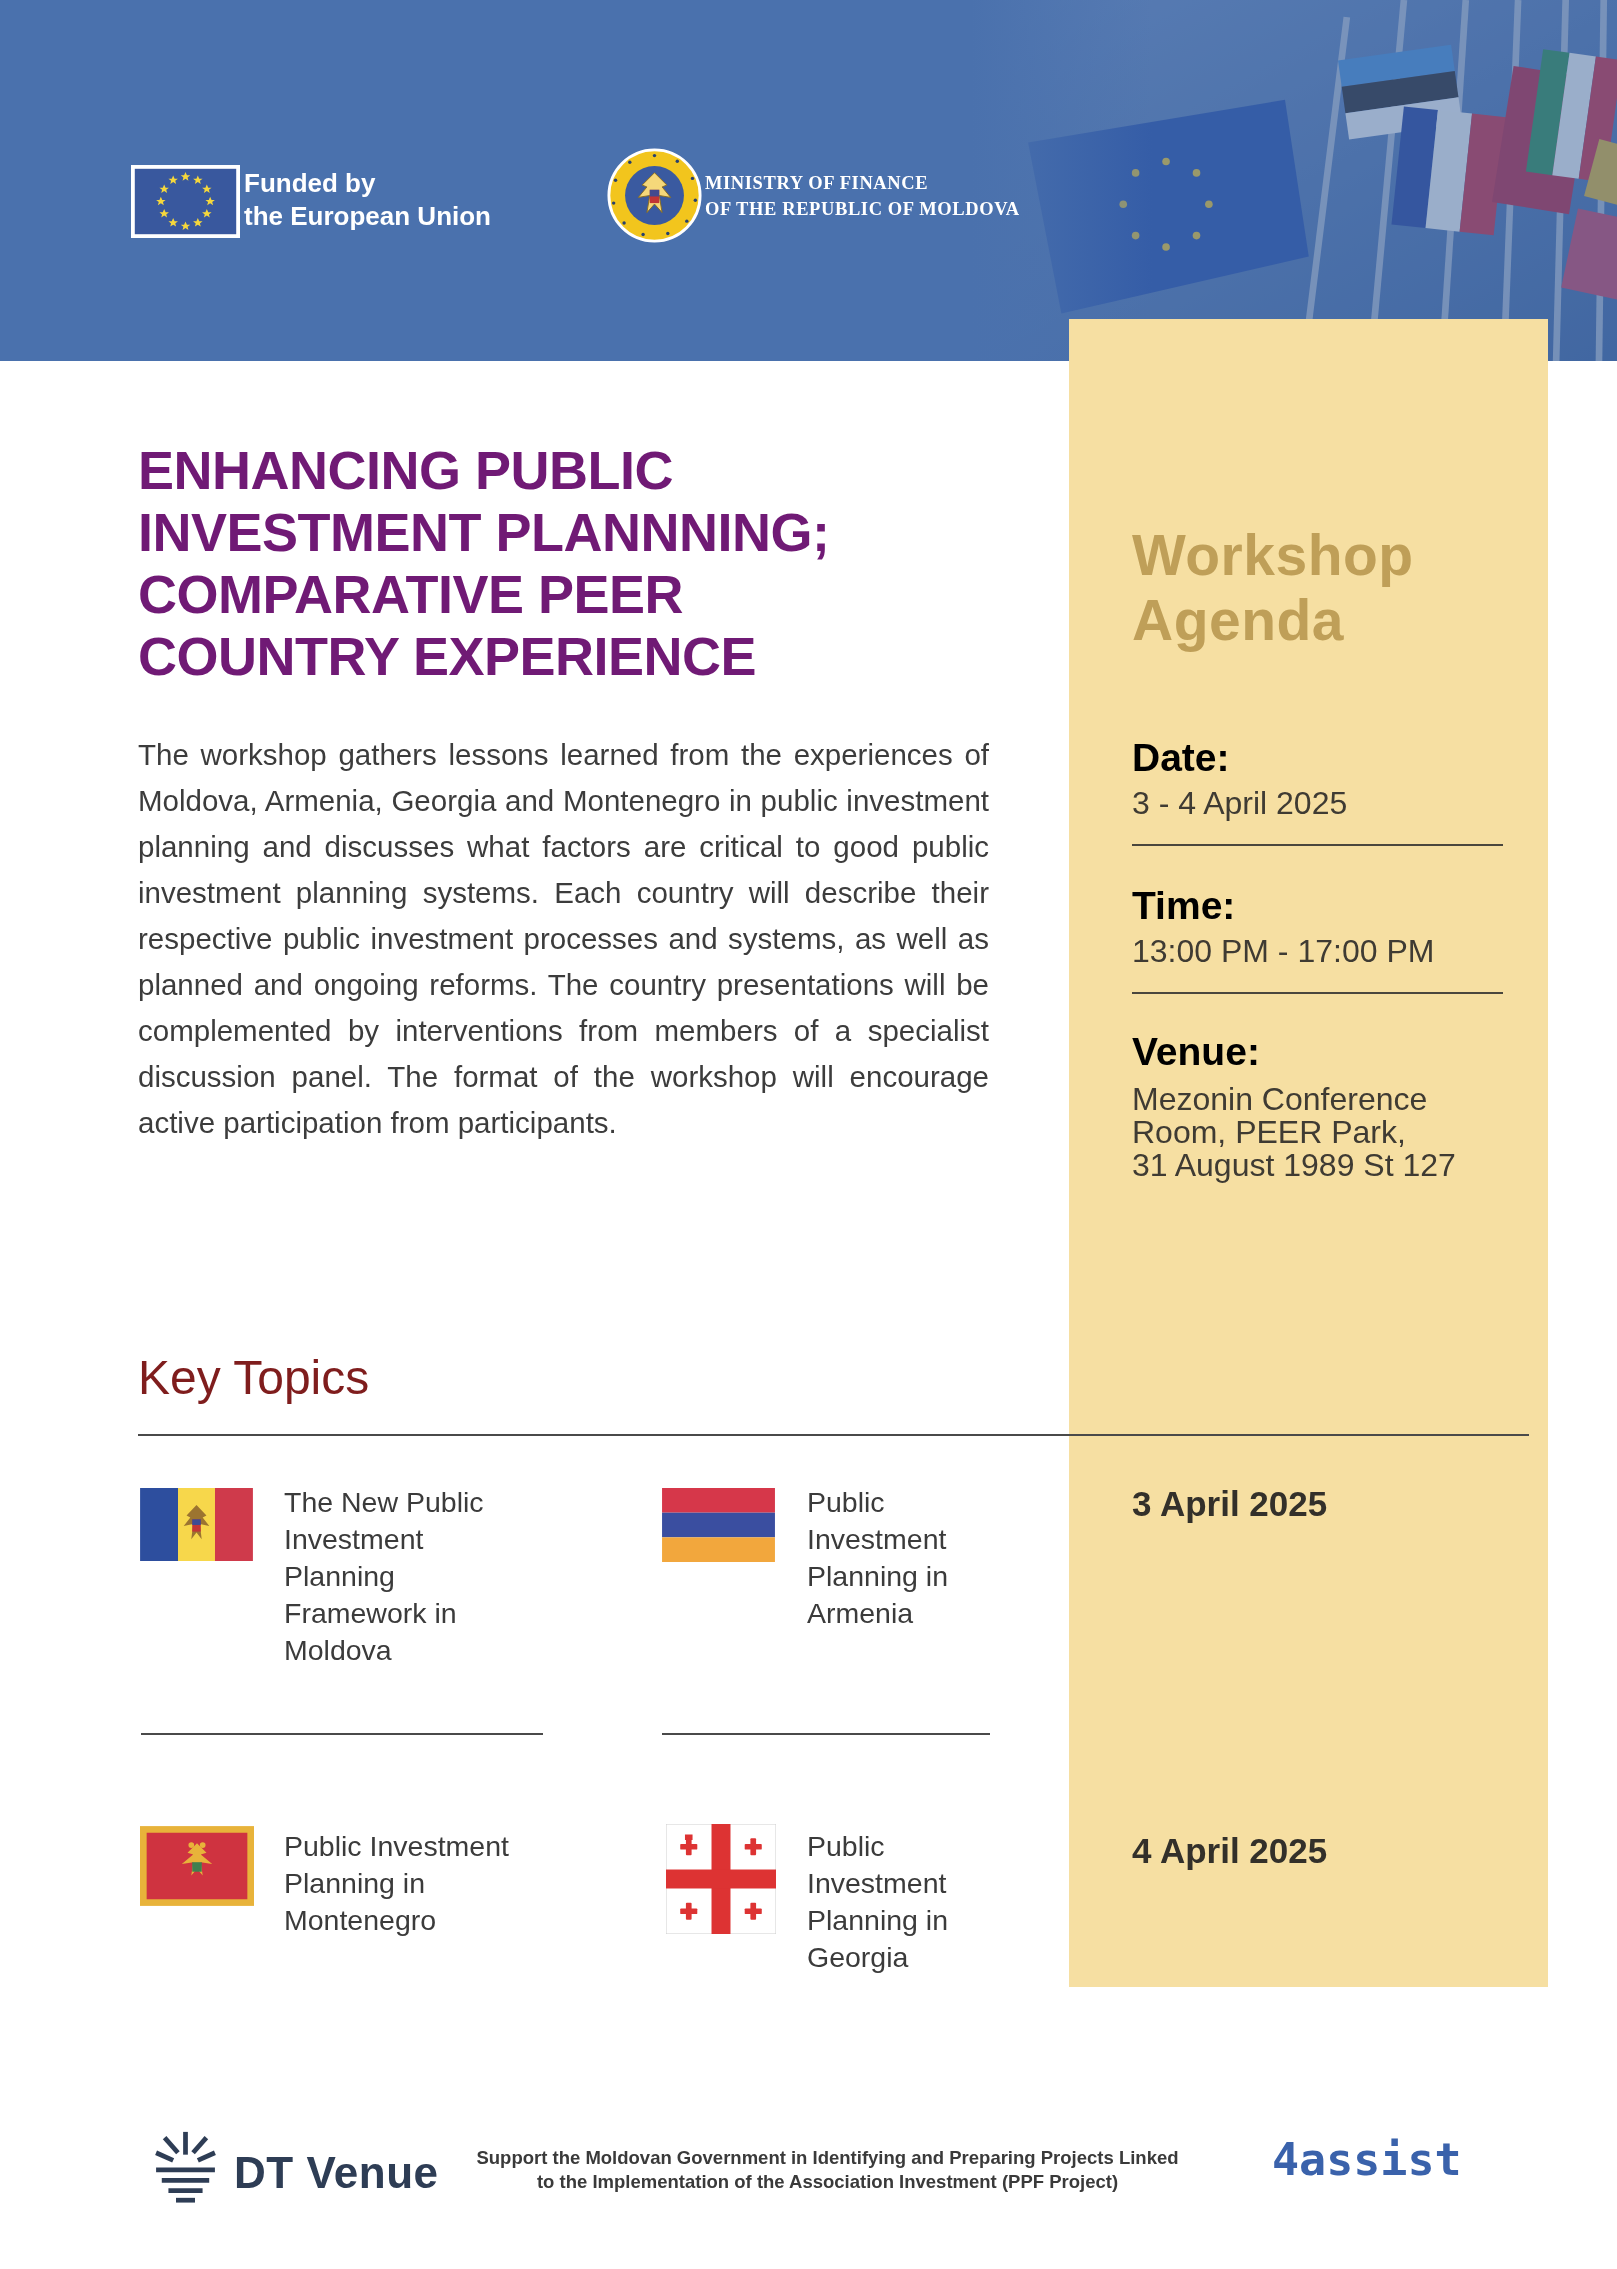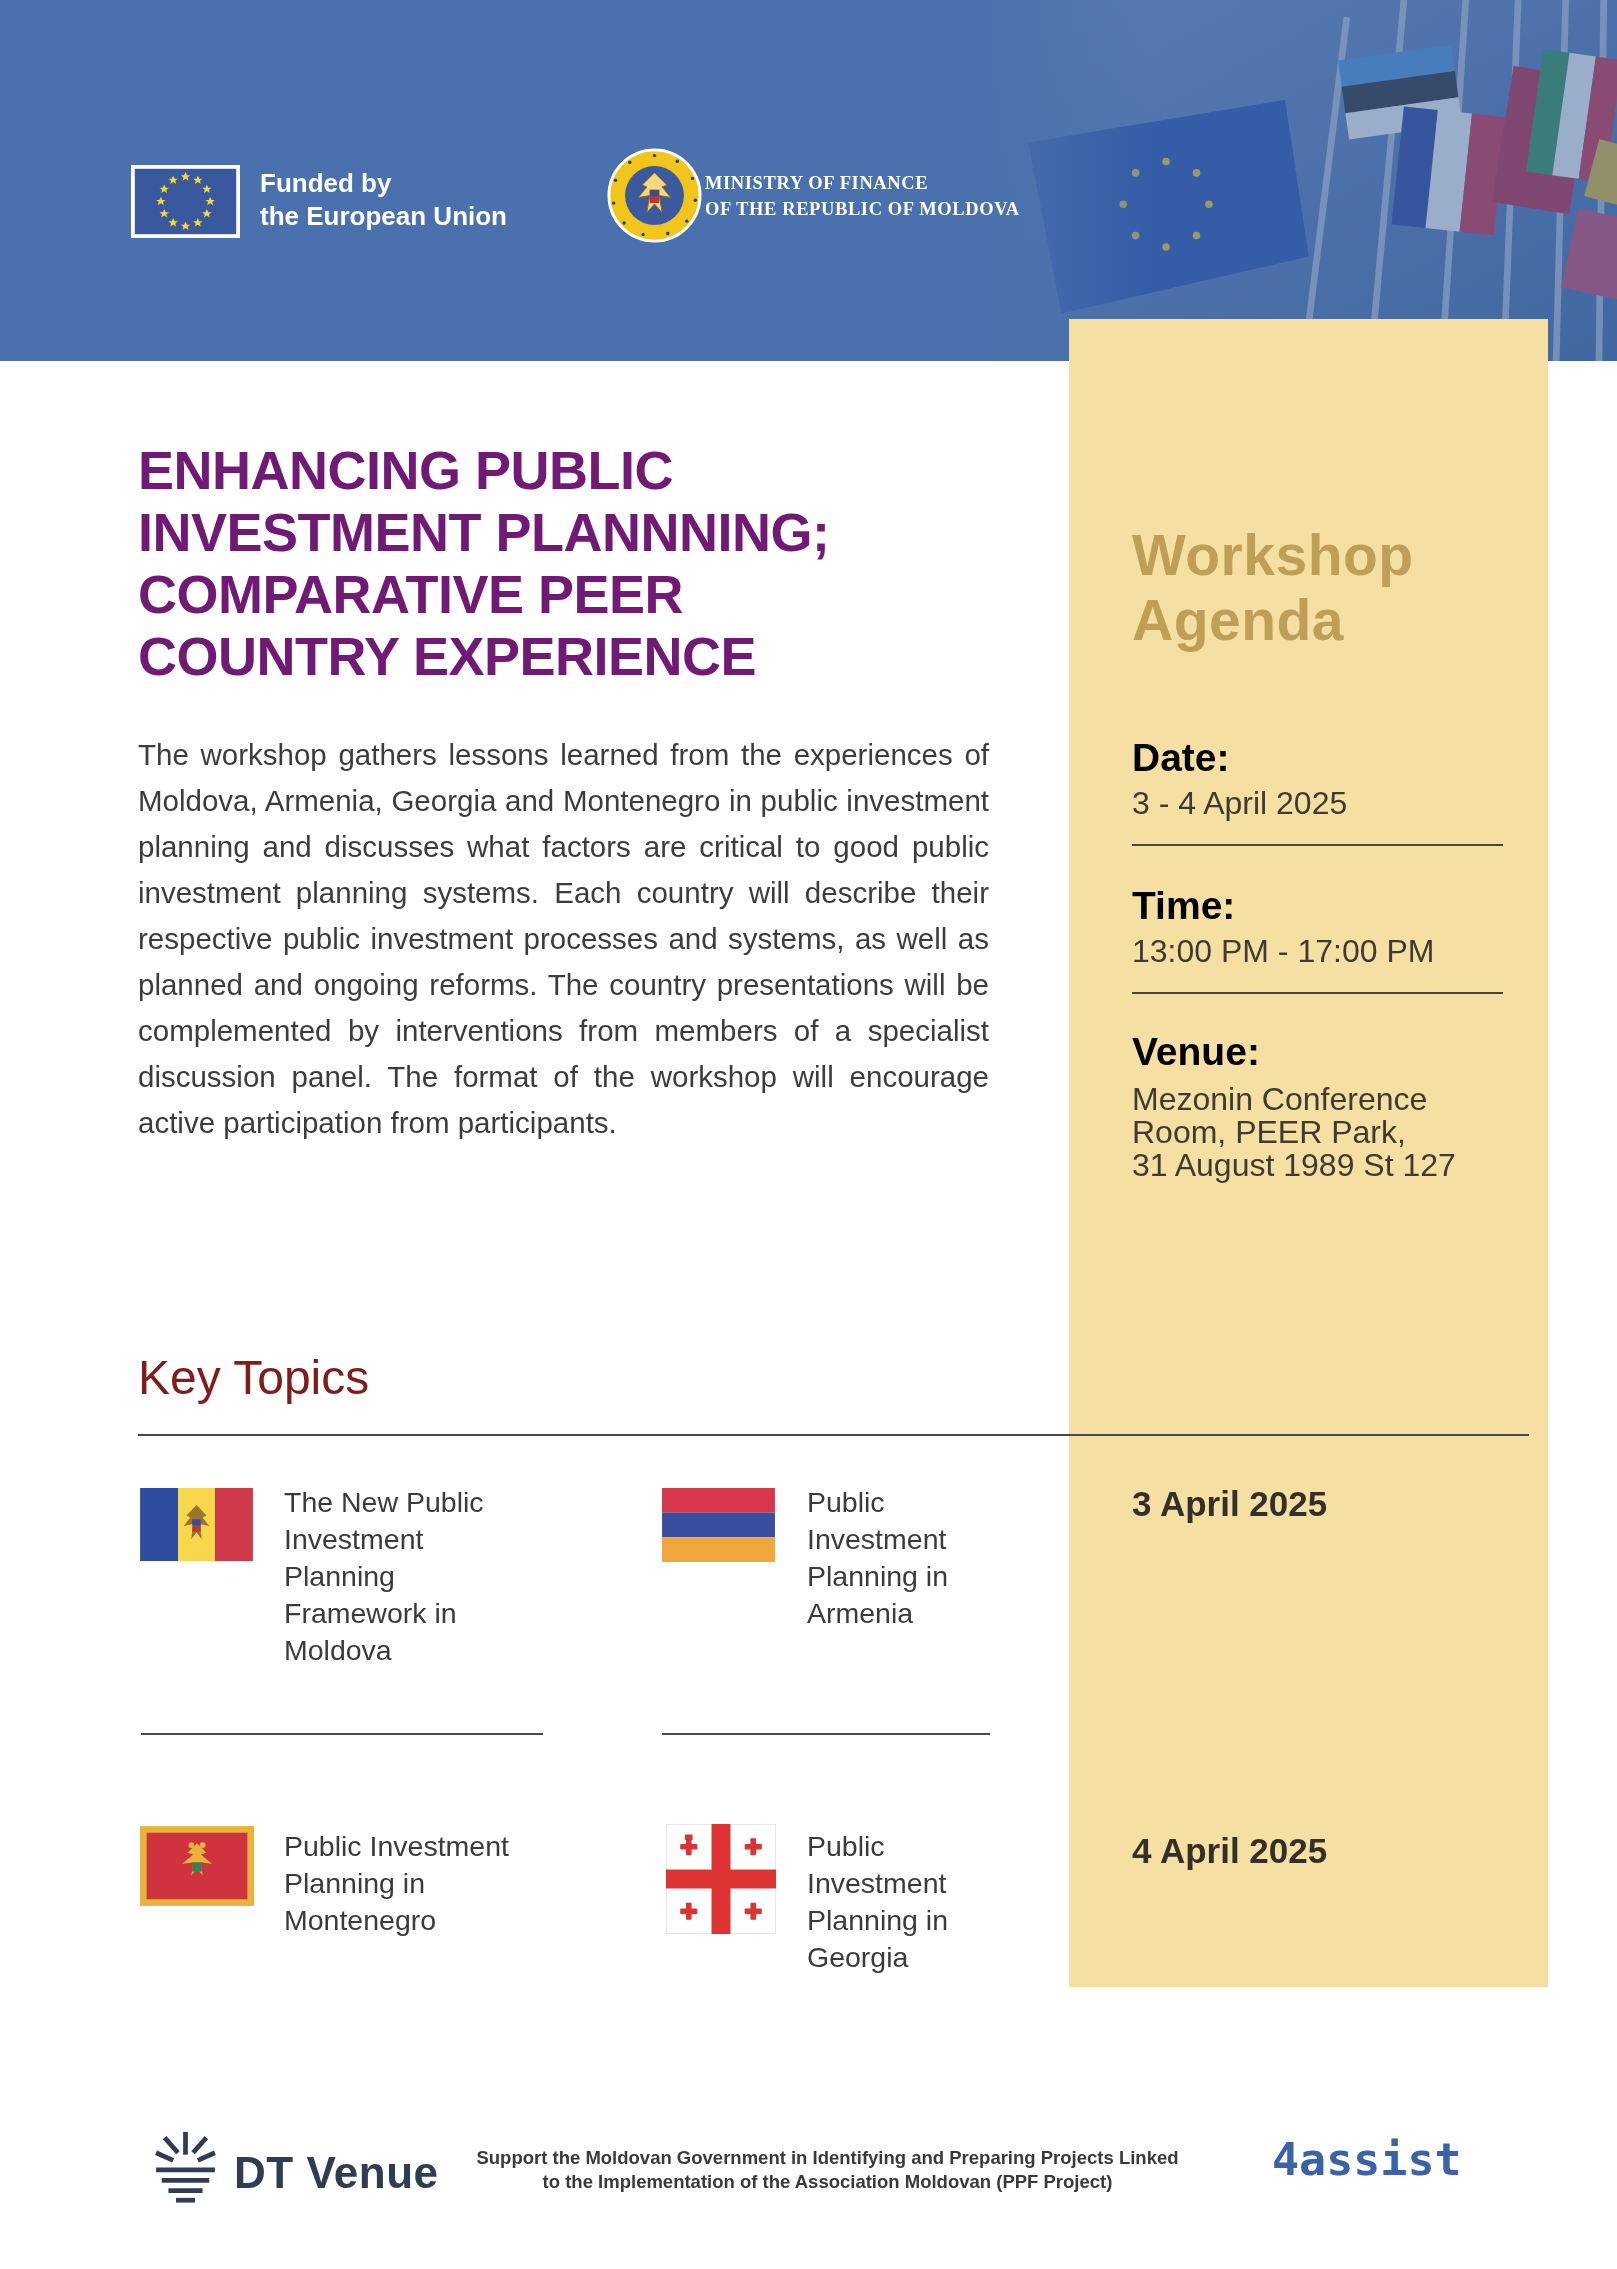--- a/index.html
+++ b/index.html
@@ -3,21 +3,21 @@
 <meta charset="utf-8">
 <style>
   html,body{margin:0;padding:0;background:#e8e8e8;}
   .page{position:relative;width:1618px;height:2269px;background:#ffffff;
         font-family:"Liberation Sans",sans-serif;overflow:hidden;margin:0 auto;}
   .abs{position:absolute;}
 
   
   .banner{left:0;top:0;width:1618px;height:361px;background:#4a71ad;z-index:1;}
   .banner-photo{right:0;top:0;width:647px;height:361px;z-index:1;}
-  .eu-block{left:131px;top:165px;display:flex;gap:20px;z-index:2;}
+  .eu-block{left:131px;top:165px;display:flex;gap:4px;z-index:2;}
   .eu-flag{width:109px;height:73px;}
   .funded{color:#ffffff;font-weight:bold;font-size:26px;line-height:33px;margin-top:1.9px;}
   .ministry-block{left:607px;top:148px;display:flex;align-items:center;gap:3px;z-index:2;}
   .ministry-text{color:#ffffff;font-family:"Liberation Serif",serif;font-weight:bold;
                  font-size:18.5px;line-height:26px;letter-spacing:0.6px;}
 
   
   .sidebar{left:1069px;top:319px;width:479px;height:1668px;background:#f6dfa2;z-index:2;}
   .sb{position:absolute;left:63px;}
   .sidebar-title{top:204px;font-size:57px;line-height:65px;font-weight:bold;
@@ -282,19 +282,19 @@
         <line x1="10" y1="53" x2="60" y2="53"></line>
         <line x1="17" y1="64" x2="53" y2="64"></line>
         <line x1="25" y1="74" x2="45" y2="74"></line>
       </g>
     </svg>
   </span>
   <div class="abs dt-word">DT Venue</div>
 
   <div class="abs support">
     <div>Support the Moldovan Government in Identifying and Preparing Projects Linked</div>
-    <div>to the Implementation of the Association Moldovan (PPF Project)</div>
+    <div>to the Implementation of the Association Investment (PPF Project)</div>
   </div>
 
   <div class="abs assist">4assist</div>
 
 </div>
 
 
 </body></html>

